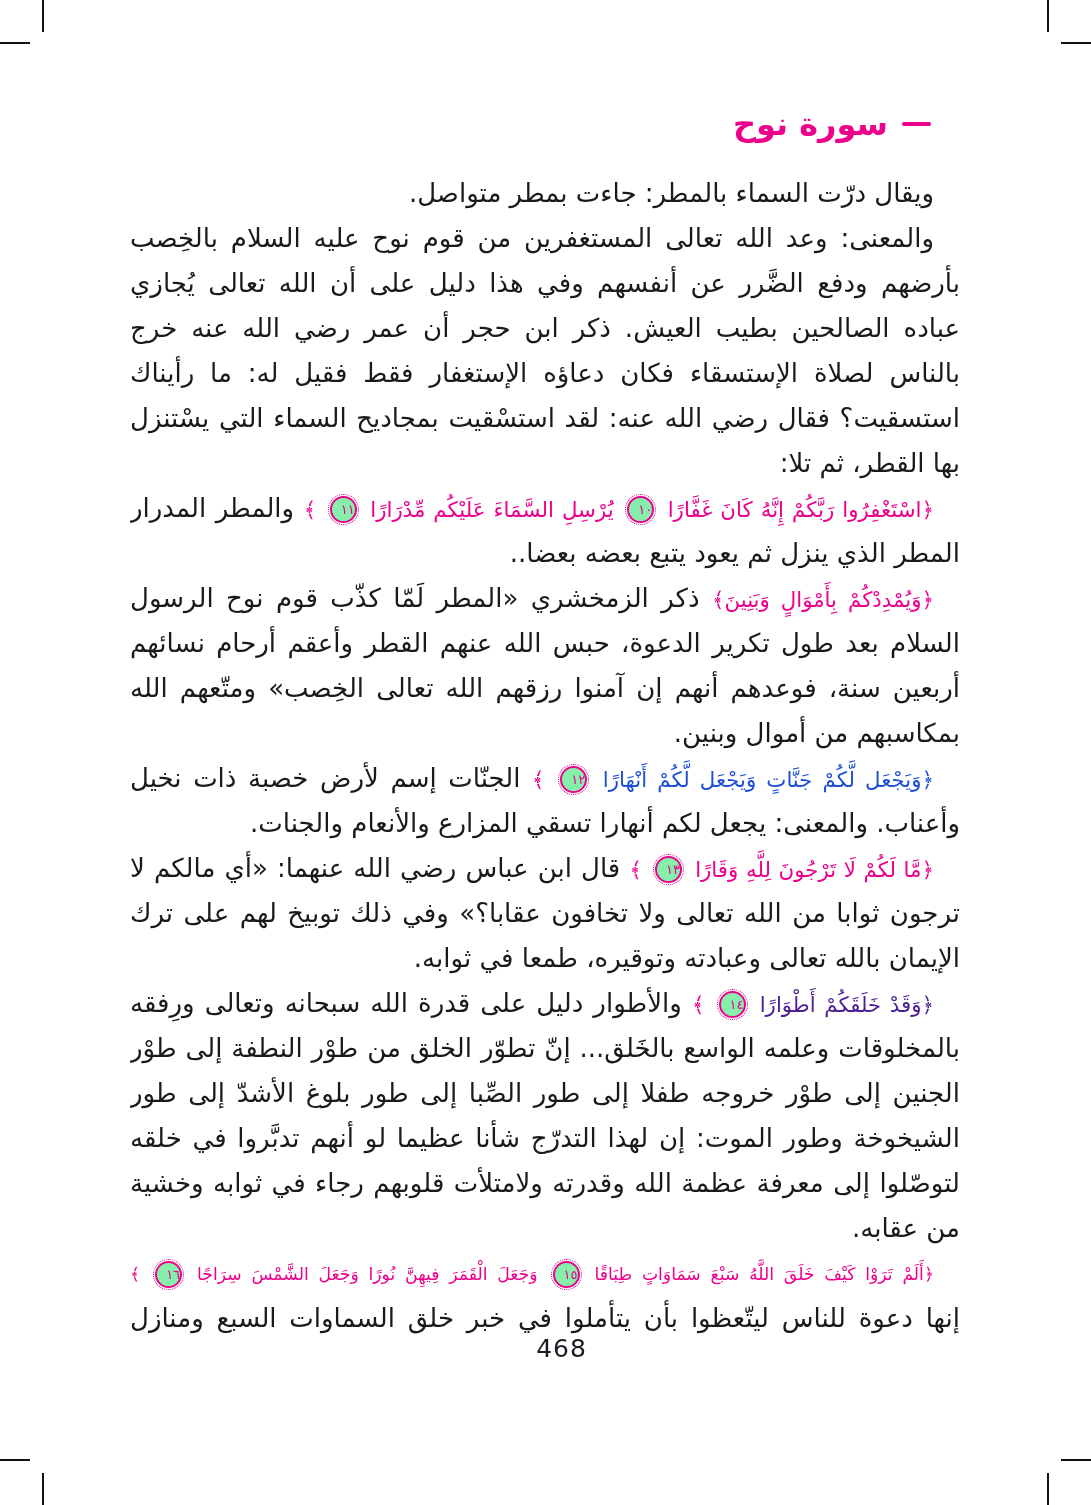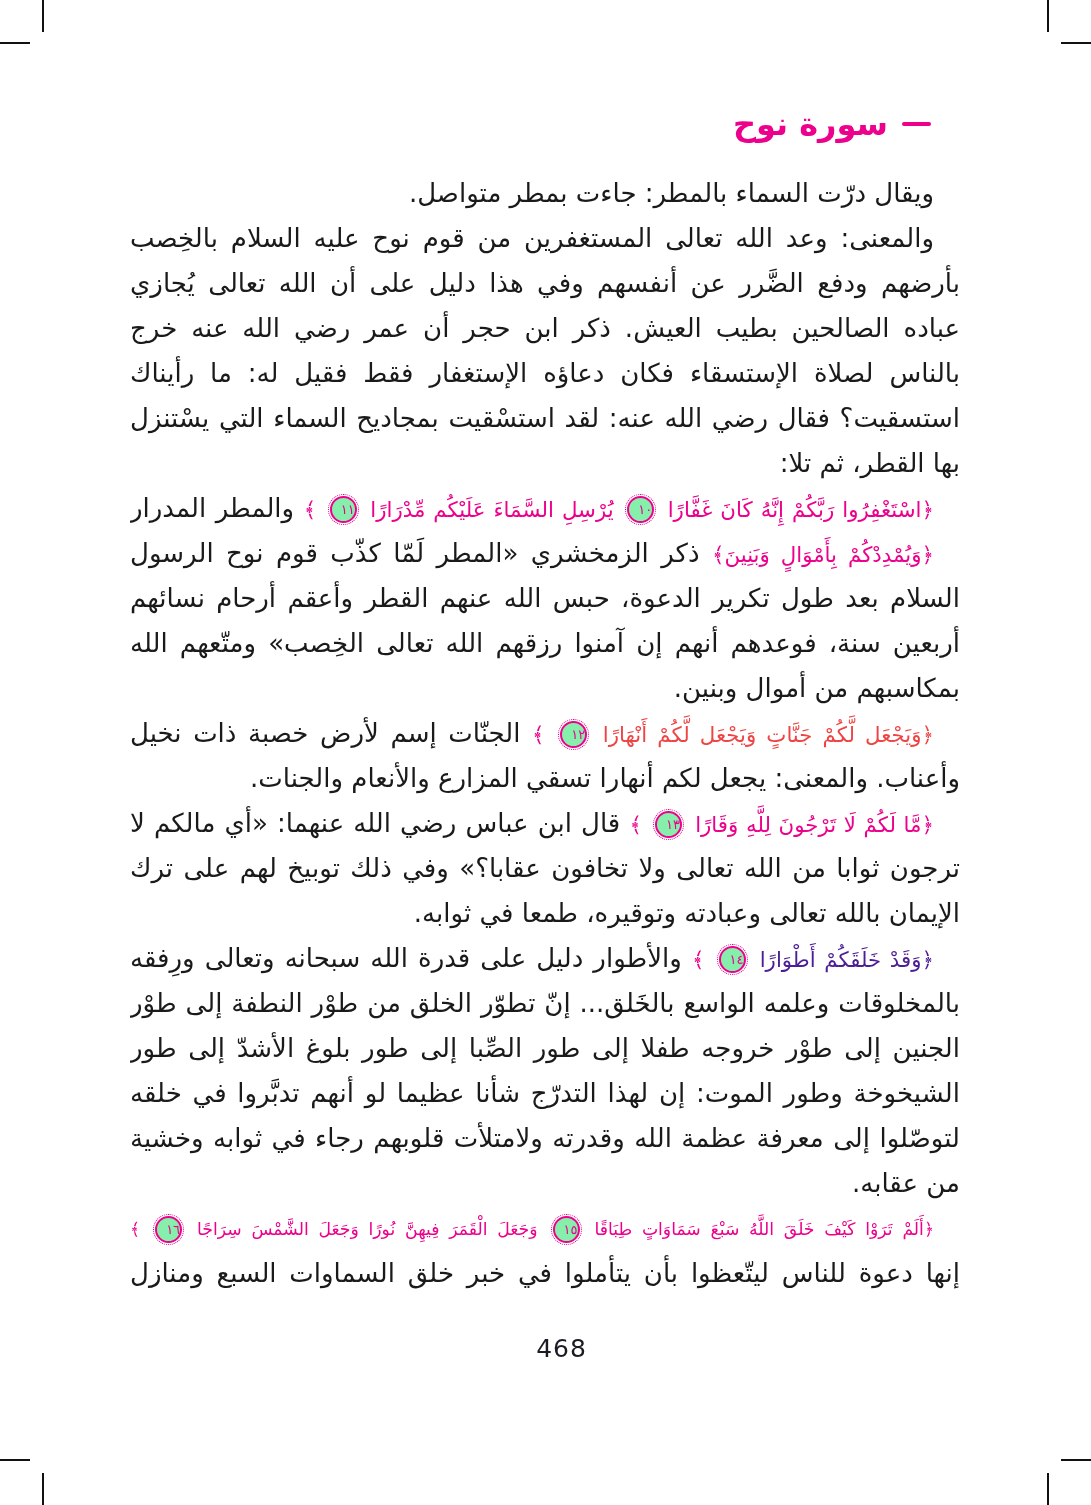--- a/index.html
+++ b/index.html
@@ -108,25 +108,26 @@
 
   <div class="body-text" id="body-text">
       <div class="line ind"><span class="seg">ويقال درّت السماء بالمطر: جاءت بمطر متواصل.</span> </div>
       <div class="line jus ind"><span class="seg">والمعنى: وعد الله تعالى المستغفرين من قوم نوح عليه السلام بالخِصب</span> </div>
       <div class="line jus"><span class="seg">بأرضهم ودفع الضَّرر عن أنفسهم وفي هذا دليل على أن الله تعالى يُجازي</span> </div>
       <div class="line jus"><span class="seg">عباده الصالحين بطيب العيش. ذكر ابن حجر أن عمر رضي الله عنه خرج</span> </div>
       <div class="line jus"><span class="seg">بالناس لصلاة الإستسقاء فكان دعاؤه الإستغفار فقط فقيل له: ما رأيناك</span> </div>
       <div class="line jus"><span class="seg">استسقيت؟ فقال رضي الله عنه: لقد استسْقيت بمجاديح السماء التي يسْتنزل</span> </div>
       <div class="line"><span class="seg">بها القطر، ثم تلا:</span> </div>
       <div class="line jus ind"><span class="quran" style="color: rgb(236, 0, 140);">﴿اسْتَغْفِرُوا رَبَّكُمْ إِنَّهُ كَانَ غَفَّارًا</span> <span class="aya" style="color: rgb(236, 0, 140); border-color: rgb(236, 0, 140); outline-color: rgb(236, 0, 140);">١٠</span> <span class="quran" style="color: rgb(236, 0, 140);">يُرْسِلِ السَّمَاءَ عَلَيْكُم مِّدْرَارًا</span> <span class="aya" style="color: rgb(236, 0, 140); border-color: rgb(236, 0, 140); outline-color: rgb(236, 0, 140);">١١</span> <span class="quran" style="color: rgb(236, 0, 140);">﴾</span> <span class="seg"> والمطر المدرار هو</span> </div>
+      <div class="line"><span class="seg">المطر الذي ينزل ثم يعود يتبع بعضه بعضا..</span> </div>
       <div class="line jus ind"><span class="quran" style="color: rgb(236, 0, 140);">﴿وَيُمْدِدْكُمْ بِأَمْوَالٍ وَبَنِينَ﴾</span> <span class="seg"> ذكر الزمخشري «المطر لَمّا كذّب قوم نوح الرسول عليه</span> </div>
       <div class="line jus"><span class="seg">السلام بعد طول تكرير الدعوة، حبس الله عنهم القطر وأعقم أرحام نسائهم</span> </div>
       <div class="line jus"><span class="seg">أربعين سنة، فوعدهم أنهم إن آمنوا رزقهم الله تعالى الخِصب» ومتّعهم الله</span> </div>
       <div class="line"><span class="seg">بمكاسبهم من أموال وبنين.</span> </div>
-      <div class="line jus ind"><span class="quran" style="color: #ef4444;">﴿وَيَجْعَل لَّكُمْ جَنَّاتٍ وَيَجْعَل لَّكُمْ أَنْهَارًا</span> <span class="aya" style="color: rgb(236, 0, 140); border-color: rgb(236, 0, 140); outline-color: rgb(236, 0, 140);">١٢</span> <span class="quran" style="color: rgb(236, 0, 140);">﴾</span> <span class="seg"> الجنّات إسم لأرض خصبة ذات نخيل</span> </div>
+      <div class="line jus ind"><span class="quran" style="color: #1d4ed8;">﴿وَيَجْعَل لَّكُمْ جَنَّاتٍ وَيَجْعَل لَّكُمْ أَنْهَارًا</span> <span class="aya" style="color: rgb(236, 0, 140); border-color: rgb(236, 0, 140); outline-color: rgb(236, 0, 140);">١٢</span> <span class="quran" style="color: rgb(236, 0, 140);">﴾</span> <span class="seg"> الجنّات إسم لأرض خصبة ذات نخيل</span> </div>
       <div class="line"><span class="seg">وأعناب. والمعنى: يجعل لكم أنهارا تسقي المزارع والأنعام والجنات.</span> </div>
       <div class="line jus ind"><span class="quran" style="color: rgb(236, 0, 140);">﴿مَّا لَكُمْ لَا تَرْجُونَ لِلَّهِ وَقَارًا</span> <span class="aya" style="color: rgb(236, 0, 140); border-color: rgb(236, 0, 140); outline-color: rgb(236, 0, 140);">١٣</span> <span class="quran" style="color: rgb(236, 0, 140);">﴾</span> <span class="seg"> قال ابن عباس رضي الله عنهما: «أي مالكم لا</span> </div>
       <div class="line jus"><span class="seg">ترجون ثوابا من الله تعالى ولا تخافون عقابا؟» وفي ذلك توبيخ لهم على ترك</span> </div>
       <div class="line"><span class="seg">الإيمان بالله تعالى وعبادته وتوقيره، طمعا في ثوابه.</span> </div>
       <div class="line jus ind"><span class="quran" style="color: #4c1d95;">﴿وَقَدْ خَلَقَكُمْ أَطْوَارًا</span> <span class="aya" style="color: rgb(236, 0, 140); border-color: rgb(236, 0, 140); outline-color: rgb(236, 0, 140);">١٤</span> <span class="quran" style="color: rgb(236, 0, 140);">﴾</span> <span class="seg"> والأطوار دليل على قدرة الله سبحانه وتعالى ورِفقه</span> </div>
       <div class="line jus"><span class="seg">بالمخلوقات وعلمه الواسع بالخَلق... إنّ تطوّر الخلق من طوْر النطفة إلى طوْر</span> </div>
       <div class="line jus"><span class="seg">الجنين إلى طوْر خروجه طفلا إلى طور الصِّبا إلى طور بلوغ الأشدّ إلى طور</span> </div>
       <div class="line jus"><span class="seg">الشيخوخة وطور الموت: إن لهذا التدرّج شأنا عظيما لو أنهم تدبَّروا في خلقه</span> </div>
       <div class="line jus"><span class="seg">لتوصّلوا إلى معرفة عظمة الله وقدرته ولامتلأت قلوبهم رجاء في ثوابه وخشية</span> </div>
       <div class="line"><span class="seg">من عقابه.</span> </div>

